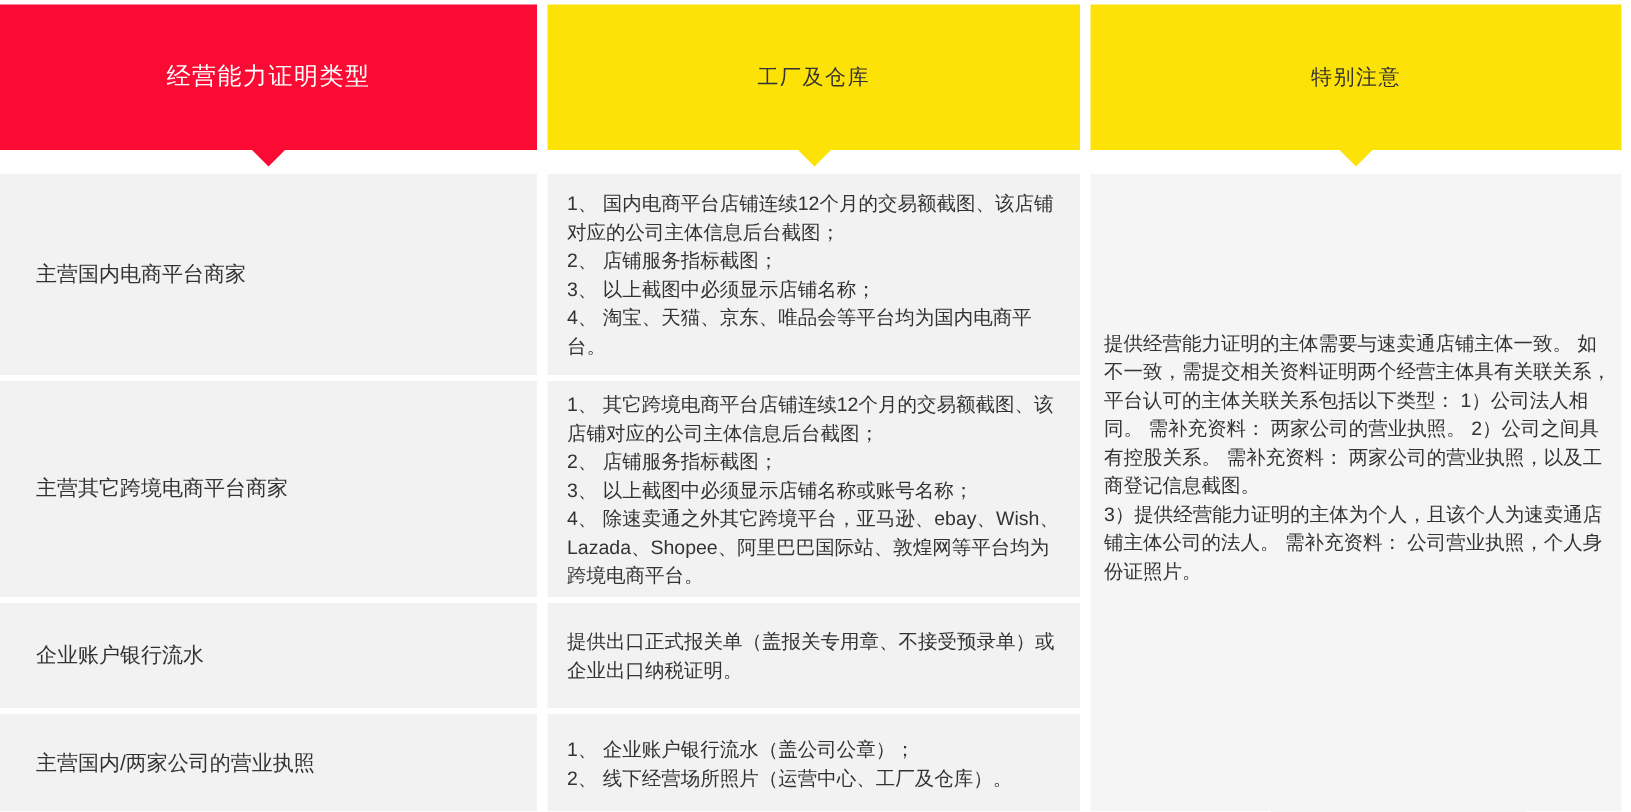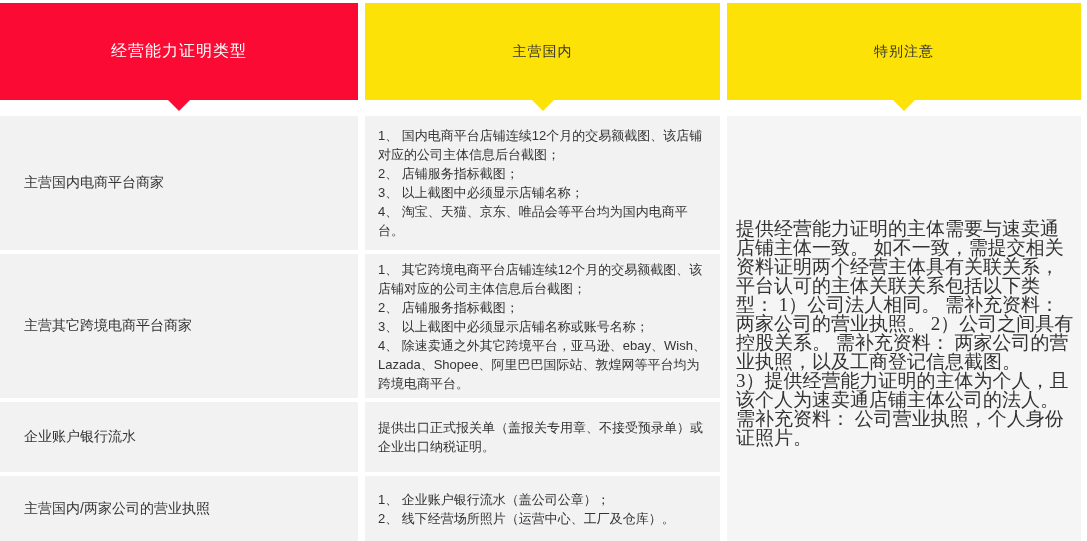--- a/index.html
+++ b/index.html
@@ -78,24 +78,23 @@
     display: flex;
     flex-direction: column;
     justify-content: center;
     padding: 6px 14px 6px 13px;
     font-size: 13px;
     line-height: 19px;
   }
   .note-cell {
     flex: 1;
     padding: 103px 7px 0 9px;
-    font-size: 19px;
+    font-size: 13px;
     line-height: 19px;
     background: var(--note-bg, #F5F5F6);
-    font-family: Liberation Serif, serif;
   }
   .note-cell .para { margin: 0; }
 </style>
 </head>
 <body>
 
 <div class="table">
 
   <div class="col col-type">
     <div class="header red">
@@ -113,21 +112,21 @@
     <div class="cell type-cell h3">
       <span>企业账户银行流水</span>
     </div>
     <div class="cell type-cell h4">
       <span>主营国内/两家公司的营业执照</span>
     </div>
   </div>
 
   <div class="col col-req">
     <div class="header yellow">
-      <span>主营国内</span>
+      <span>工厂及仓库</span>
     </div>
     <div class="pointer-zone">
       <span class="tri yellow-tip"></span>
     </div>
     <div class="cell req-cell h1">
       <div>1、 国内电商平台店铺连续12个月的交易额截图、该店铺对应的公司主体信息后台截图；</div>
       <div>2、 店铺服务指标截图；</div>
       <div>3、 以上截图中必须显示店铺名称；</div>
       <div>4、 淘宝、天猫、京东、唯品会等平台均为国内电商平台。</div>
     </div>

